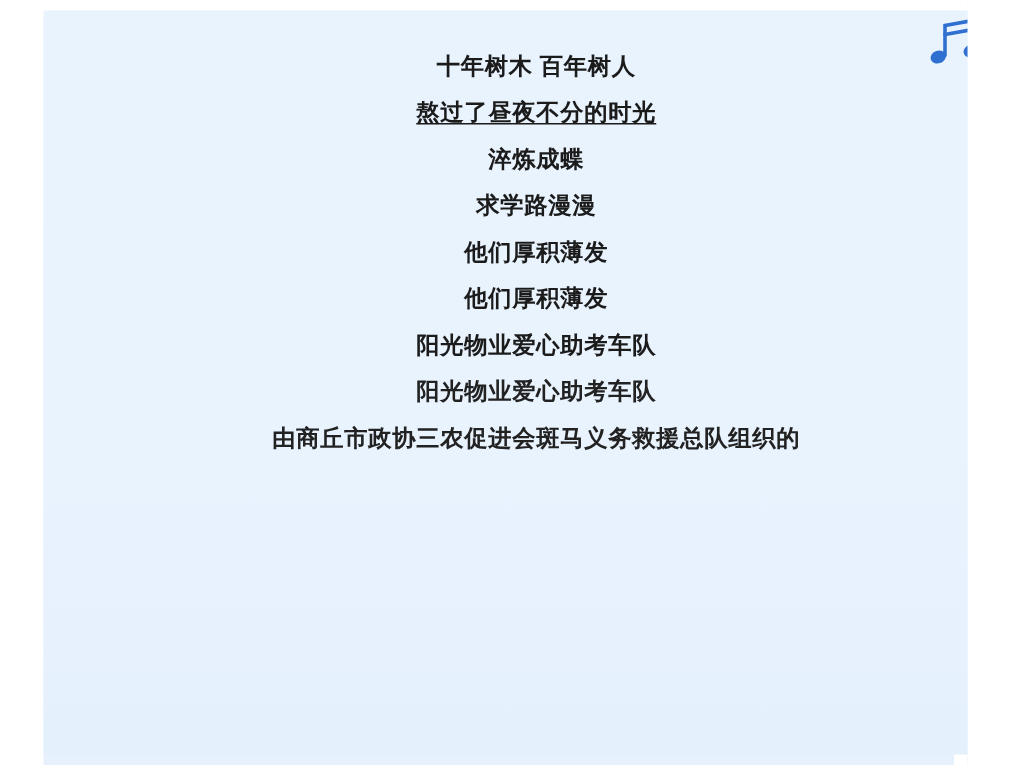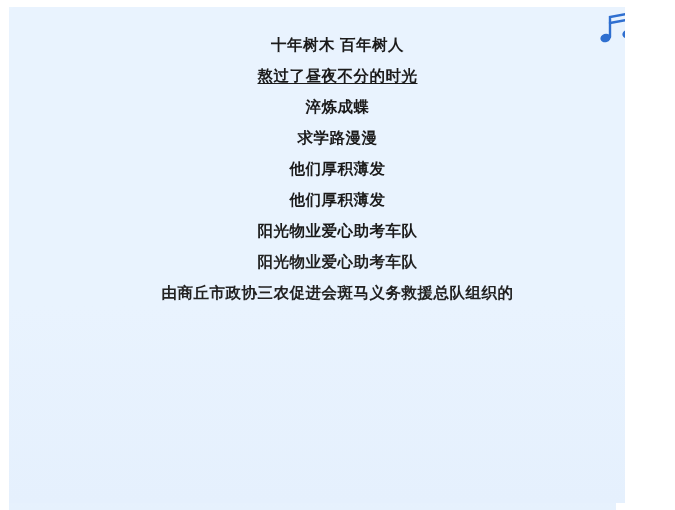--- a/index.html
+++ b/index.html
@@ -13,20 +13,21 @@
     font-family: "Liberation Sans", sans-serif;
     overflow: hidden;
   }
   .page {
     position: relative;
     width: 625px;
     height: 510px;
     box-sizing: border-box;
     background: linear-gradient(180deg, #eaf4fe 0%, #e8f3fe 35%, #e9f3fd 70%, #e6f1fd 100%);
     overflow: hidden;
+    margin-left: 20px;
   }
   
   .gutter-left {
     position: absolute;
     top: 0;
     left: 0;
     width: 9px;
     height: 510px;
     background: #ffffff;
   }

